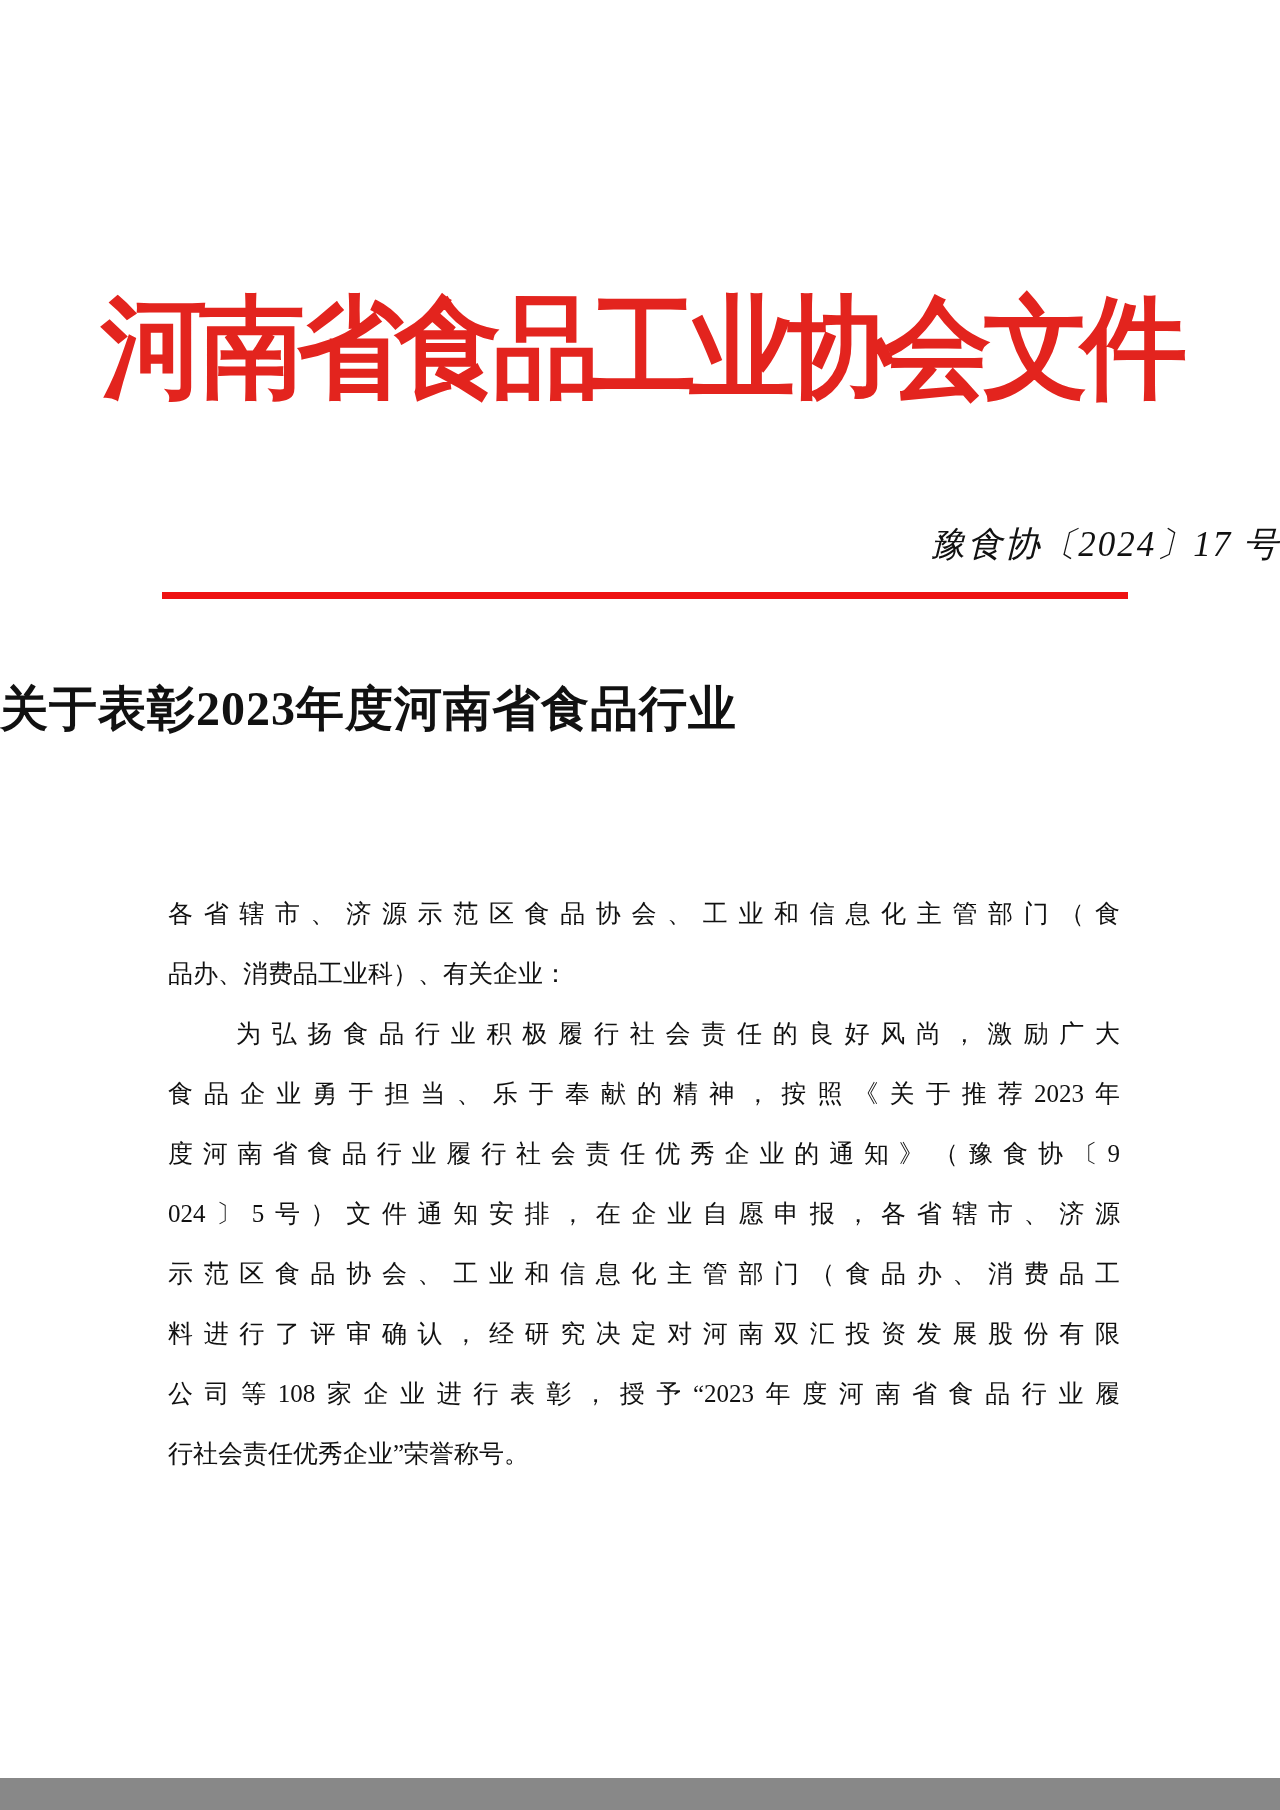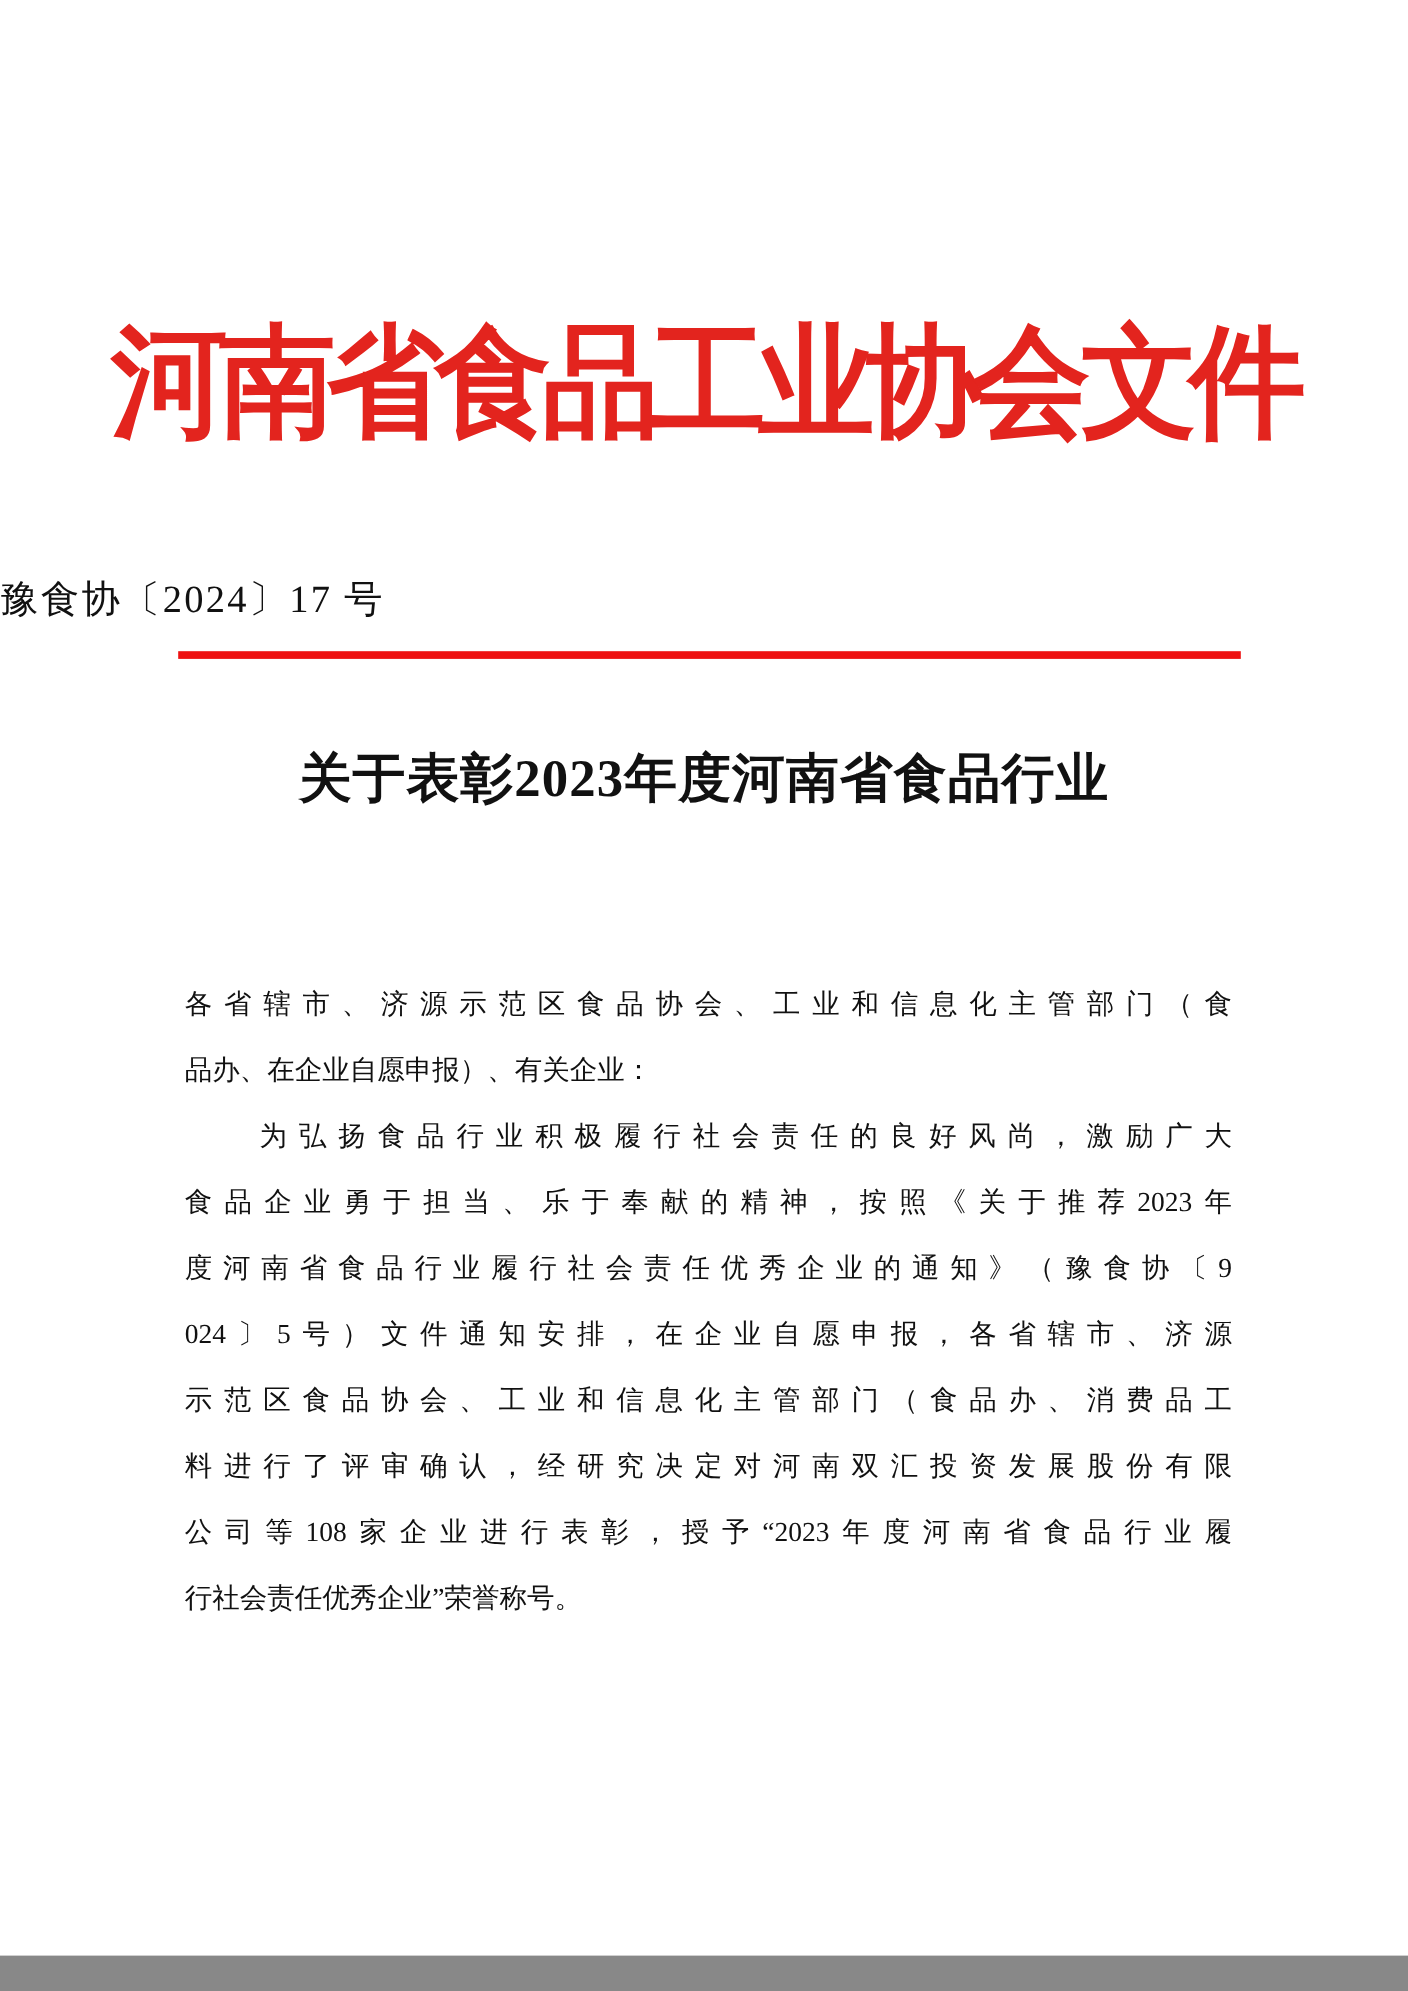--- a/index.html
+++ b/index.html
@@ -32,40 +32,40 @@
     letter-spacing:-8px;
     white-space:nowrap;
     transform:scaleY(1.05);
     transform-origin:top center;
   }
   .doc-number{
     position:absolute;
     top:524px;
     left:0;
     width:100%;
-    text-align:left;
+    text-align:right;
     font-size:35px;
     line-height:1.2;
     color:var(--ink);
     letter-spacing:2px;
+    font-style:italic;
   }
   .red-divider{
     position:absolute;
     top:592px;
     left:162px;
     width:966px;
     height:7px;
     background:var(--red-line);
   }
   .doc-title{
     position:absolute;
     top:668px;
     left:0;
     width:100%;
-    text-align:center;
     font-size:48px;
     font-weight:bold;
     line-height:82px;
     color:var(--ink);
     letter-spacing:1px;
   }
   .body-text{
     position:absolute;
     top:884px;
     left:168px;
@@ -92,21 +92,21 @@
   <div class="doc-number">豫食协〔2024〕17 号</div>
 
   <div class="red-divider"></div>
 
   <div class="doc-title">
     <div>关于表彰2023年度河南省食品行业</div>
   </div>
 
   <div class="body-text">
     <div class="bl j">各省辖市、济源示范区食品协会、工业和信息化主管部门（食</div>
-    <div class="bl l">品办、在企业自愿申报）、有关企业：</div>
+    <div class="bl l">品办、消费品工业科）、有关企业：</div>
     <div class="bl j indent">为弘扬食品行业积极履行社会责任的良好风尚，激励广大</div>
     <div class="bl j">食品企业勇于担当、乐于奉献的精神，按照《关于推荐2023年</div>
     <div class="bl j">度河南省食品行业履行社会责任优秀企业的通知》（豫食协〔9</div>
     <div class="bl j">024〕5号）文件通知安排，在企业自愿申报，各省辖市、济源</div>
     <div class="bl j">示范区食品协会、工业和信息化主管部门（食品办、消费品工</div>
     <div class="bl j">料进行了评审确认，经研究决定对河南双汇投资发展股份有限</div>
     <div class="bl j">公司等108家企业进行表彰，授予“2023年度河南省食品行业履</div>
     <div class="bl l">行社会责任优秀企业”荣誉称号。</div>
   </div>
 

